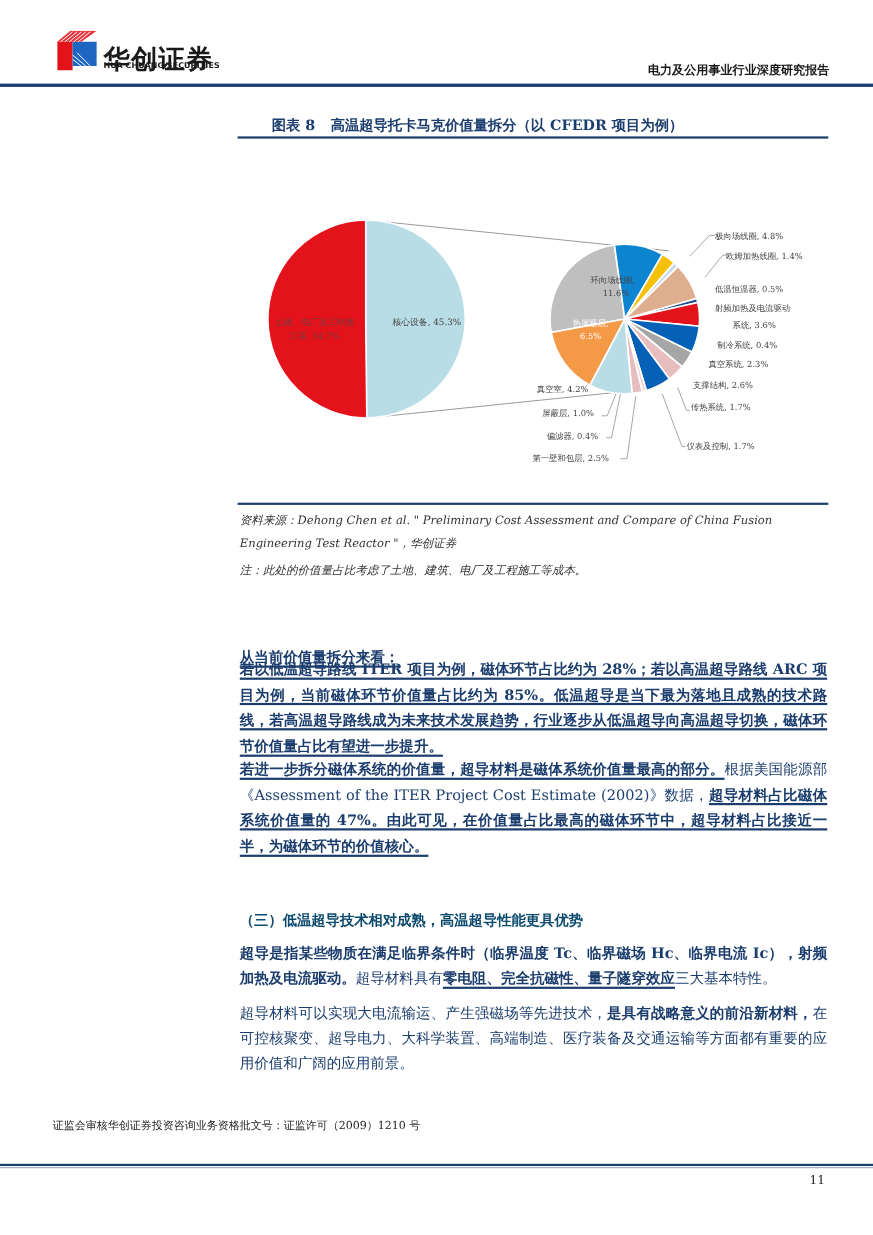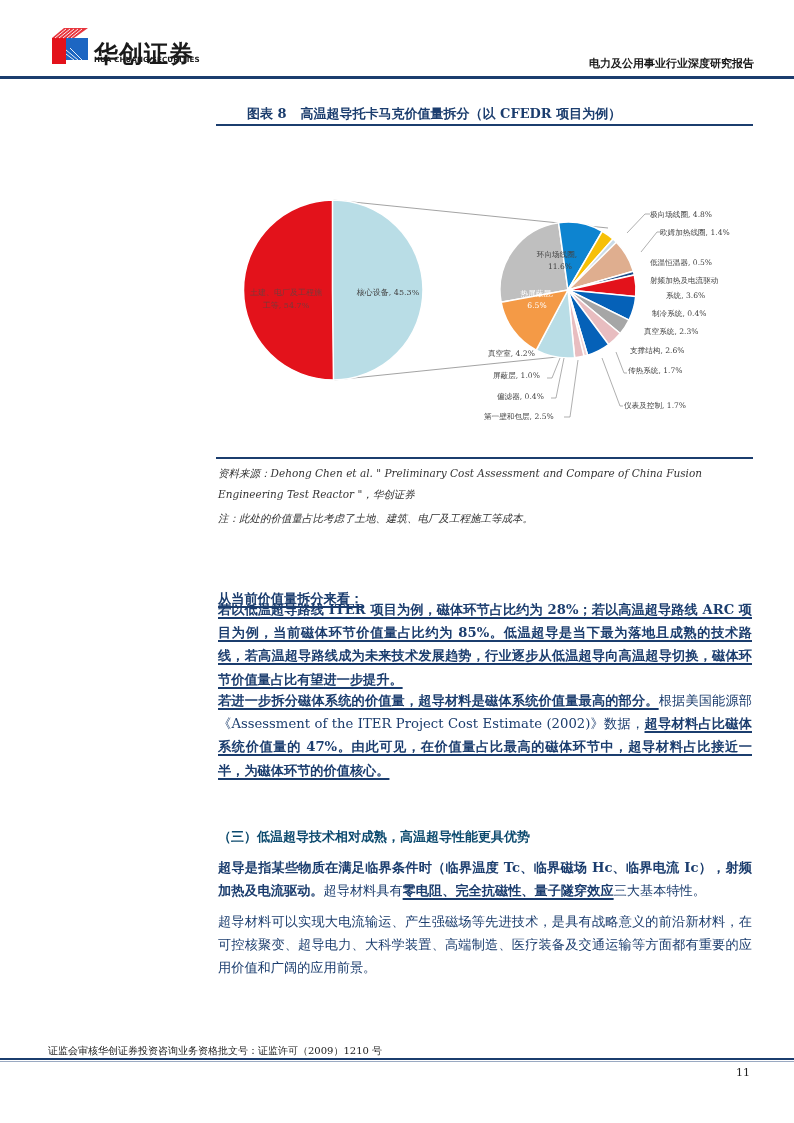--- a/index.html
+++ b/index.html
@@ -16,21 +16,21 @@
   .fig-rule2 { position:absolute; left:216px; top:457px; width:537px; height:2px; background:#1b3d6e; }
   svg text { font-family:"DejaVu Serif", serif; }
   .source { position:absolute; left:218px; top:463px; width:540px; font-size:10.5px; font-style:italic; color:#333; line-height:21px; }
   .note { position:absolute; left:218px; top:512px; font-size:10.5px; font-style:italic; color:#333; }
   .para { position:absolute; left:218px; width:534px; font-size:13.2px; line-height:23.2px; color:#1b3d6e; font-weight:bold; text-align:justify; }
   .u { text-decoration:underline; text-decoration-thickness:1.5px; text-underline-offset:3px; }
   .plain { font-weight:normal; color:#1b3d6e; text-decoration:none; }
   .section-head { position:absolute; left:218px; top:828px; font-size:13px; font-weight:bold; color:#0c4a6e; }
   .footer-rule { position:absolute; left:0; top:1058px; width:794px; height:2px; background:#1b3d6e; }
   .footer-rule2 { position:absolute; left:0; top:1061px; width:794px; height:1px; background:#9aa9c2; }
-  .footer-text { position:absolute; left:48px; top:1044px; font-size:10px; color:#222; }
+  .footer-text { position:absolute; left:48px; top:1016px; font-size:10px; color:#222; }
   .page-num { position:absolute; right:44px; top:1066px; font-size:11px; color:#222; }
 </style>
 </head>
 <body>
 
 <div>
   <svg class="logo-mark" viewBox="0 0 36 36">
     <polygon points="0,10 14,10 14,36 0,36" fill="#e3121b"></polygon>
     <polygon points="14,10 36,10 36,32 14,32" fill="#1d66c2"></polygon>
     <polygon points="0,10 12,0 36,0 22,10" fill="#e3121b" opacity="0.85"></polygon>
@@ -130,19 +130,19 @@
   <span class="u">若进一步拆分磁体系统的价值量，超导材料是磁体系统价值量最高的部分。</span><span class="plain">根据美国能源部《Assessment of the ITER Project Cost Estimate (2002)》数据，</span><span class="u">超导材料占比磁体系统价值量的 47%。由此可见，在价值量占比最高的磁体环节中，超导材料占比接近一半，为磁体环节的价值核心。</span>
 </div>
 
 <div class="section-head">（三）低温超导技术相对成熟，高温超导性能更具优势</div>
 
 <div class="para" style="top:856px;">
   <span>超导是指某些物质在满足临界条件时（临界温度 Tc、临界磁场 Hc、临界电流 Ic），射频加热及电流驱动。</span><span class="plain">超导材料具有</span><span class="u">零电阻、完全抗磁性、量子隧穿效应</span><span class="plain">三大基本特性。</span>
 </div>
 
 <div class="para" style="top:910px; font-weight:normal;">
-  <span>超导材料可以实现大电流输运、产生强磁场等先进技术，</span><span style="font-weight:normal;">是具有战略意义的前沿新材料，</span><span>在可控核聚变、超导电力、大科学装置、高端制造、医疗装备及交通运输等方面都有重要的应用价值和广阔的应用前景。</span>
+  <span>超导材料可以实现大电流输运、产生强磁场等先进技术，</span><span style="font-weight:bold;">是具有战略意义的前沿新材料，</span><span>在可控核聚变、超导电力、大科学装置、高端制造、医疗装备及交通运输等方面都有重要的应用价值和广阔的应用前景。</span>
 </div>
 
 <div class="footer-rule"></div>
 <div class="footer-rule2"></div>
 <div class="footer-text">证监会审核华创证券投资咨询业务资格批文号：证监许可（2009）1210 号</div>
 <div class="page-num">11</div>
 
 </body></html>

